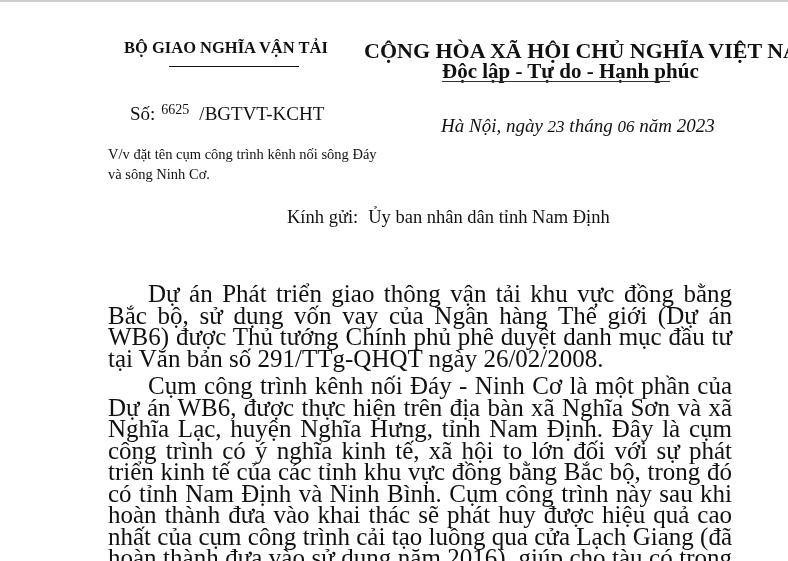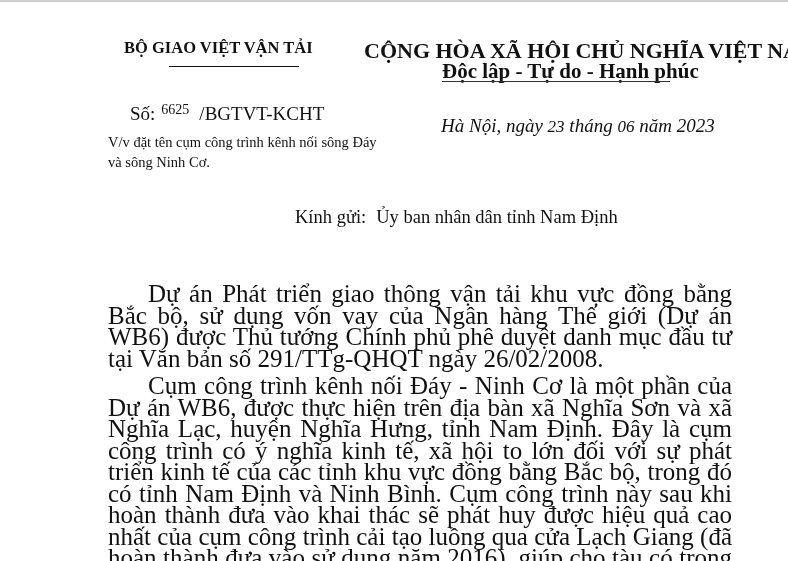--- a/index.html
+++ b/index.html
@@ -55,38 +55,37 @@
       left: 130px; top: 103px;
       font-size: 19px;
     }
     .docno .no-value {
       font-size: 14px;
       position: relative;
       top: -6px;
       margin: 0 10px 0 6px;
     }
     .subject {
-      left: 108px; top: 132px;
+      left: 108px; top: 144px;
       font-size: 14.5px;
       line-height: 20px;
       white-space: normal;
       width: 270px;
     }
 
     .dateline {
       left: 441px; top: 115px;
       font-style: italic;
       font-size: 19px;
     }
     .dateline .dnum { font-size: 17px; }
 
     .recipient {
       left: 287px; top: 207px;
       font-size: 18.5px;
-      margin-left: 8px;
     }
     .recipient .to-value { margin-left: 10px; }
 
     .body-text {
       position: absolute;
       left: 108px; top: 283px;
       width: 624px;
       font-size: 25px;
       line-height: 21.5px;
       text-align: justify;
@@ -105,21 +104,21 @@
       color: #bbb;
     }
   </style>
 </head>
 <body>
 
 <div class="top-border"></div>
 
 <div>
 
-  <div class="abs agency">BỘ GIAO VIỆT VẬN TẢI</div>
+  <div class="abs agency">BỘ GIAO NGHĨA VẬN TẢI</div>
   <div class="agency-rule"></div>
 
   <div class="abs nation">CỘNG HÒA XÃ HỘI CHỦ NGHĨA VIỆT NAM</div>
   <div class="abs motto">Độc lập - Tự do - Hạnh phúc</div>
   <div class="motto-rule"></div>
 
   <div class="abs docno">
     <span>Số:</span><span class="no-value">6625</span><span>/BGTVT-KCHT</span>
   </div>
 

